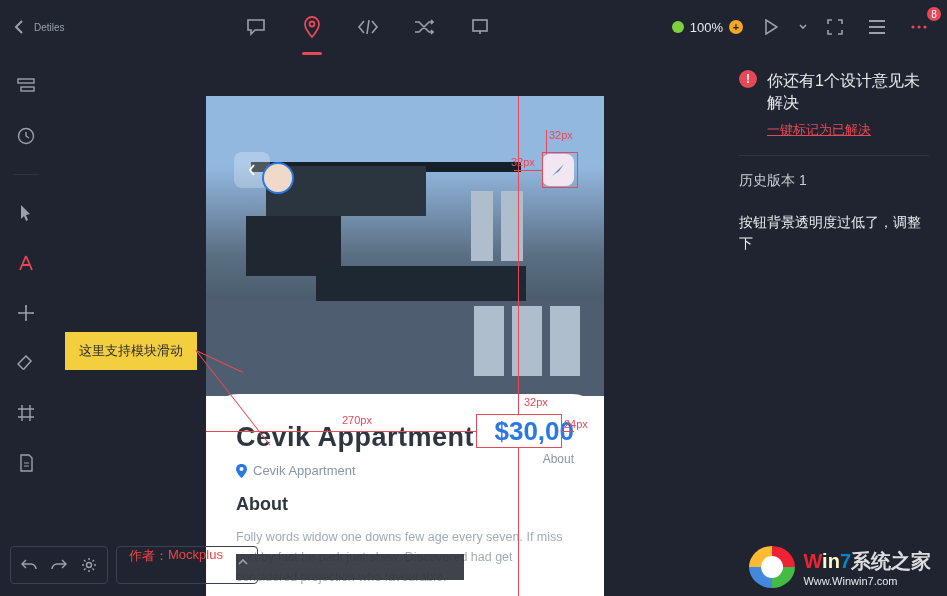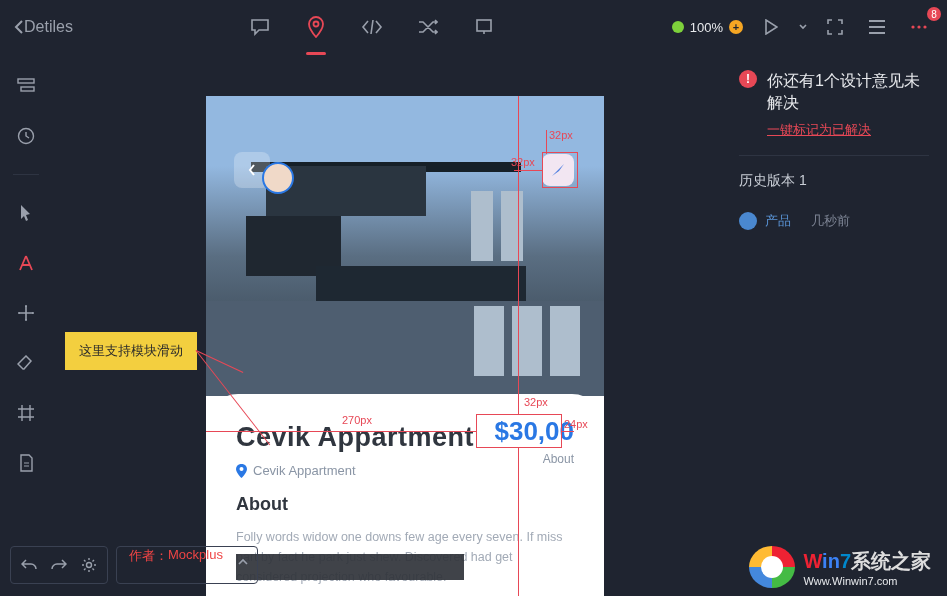--- a/index.html
+++ b/index.html
@@ -12,21 +12,21 @@
   position: relative;
 }
 
 .topbar {
   height: 54px;
   display: flex;
   align-items: center;
   padding: 0 14px;
   background: #1f2430;
 }
-.topbar .back { display: flex; align-items: center; color: #9aa0ac; font-size: 16px; text-align: right; }
+.topbar .back { display: flex; align-items: center; gap: 10px; color: #9aa0ac; font-size: 10px; text-align: right; }
 .topbar .center { flex: 1; display: flex; justify-content: center; gap: 28px; align-items: center; }
 .topbar .right { display: flex; align-items: center; gap: 14px; }
 .icon-btn { width: 28px; height: 28px; display: flex; align-items: center; justify-content: center; color: #9aa0ac; cursor: pointer; }
 .icon-btn.active { color: #e74856; }
 .active-underline { position: relative; }
 .active-underline::after { content:""; position:absolute; bottom:-14px; left:4px; right:4px; height:3px; background:#e74856; border-radius:2px;}
 .zoom-pill { display:flex; align-items:center; gap:6px; font-size:13px; color:#e8eaed;}
 .dot-g { width:12px; height:12px; border-radius:50%; background:#7dd13b; display:inline-block;}
 .dot-o { width:14px; height:14px; border-radius:50%; background:#f5a623; display:inline-flex; align-items:center; justify-content:center; color:#1f2430; font-size:11px; font-weight:700;}
 .notif-badge { position:relative; }
@@ -121,21 +121,21 @@
 .comment-text { color:#e8eaed; font-size:14px; line-height:1.5; margin-bottom:12px;}
 .meta-row { display:flex; align-items:center; gap:8px; font-size:13px; color:#5a94d6;}
 .meta-row .av { width:18px; height:18px; border-radius:50%; background:#4a88d0;}
 .meta-row .time { color:#7d8494; margin-left:12px;}
 
 
 .wm { position:absolute; right:16px; bottom:8px; display:flex; align-items:center; gap:8px;}
 .wm .flag { width:46px; height:42px; border-radius:50%; background:conic-gradient(#e23 0 25%, #4b4 0 50%, #48d 0 75%, #fb3 0); position:relative; display:flex; align-items:center; justify-content:center;}
 .wm .flag::after{ content:""; position:absolute; width:22px; height:22px; background:#fff; border-radius:50%;}
 .wm .t1 { font-size:20px; font-weight:700; }
-.wm .t1 .r{color:#e23;} .wm .t1 .o{color:#3b82f6;} .wm .t1 .b{color:#08c;}
+.wm .t1 .r{color:#e23;} .wm .t1 .o{color:#fef9c3;} .wm .t1 .b{color:#08c;}
 .wm .t2 { font-size:11px; color:#e8eaed;}
 svg { display:block; }
 </style>
 </head>
 <body>
 
 <div class="topbar">
   <div class="back">
     <svg width="10" height="14" viewBox="0 0 10 14">
         <path d="M8 1 2 7l6 6" stroke="#9aa0ac" stroke-width="2" fill="none"></path>
@@ -355,25 +355,21 @@
 </div>
 
 <div class="right-panel">
   <div class="warn-row">
     <div class="warn-icon">!</div>
     <div class="warn-text">你还有1个设计意见未解决</div>
   </div>
   <a class="resolve-link">一键标记为已解决</a>
   <div class="hr"></div>
   <div class="sect">历史版本 1</div>
-  <div class="meta-row">
-    <span class="av"></span>
-    <span>产品</span>
-    <span class="time">几秒前</span>
-  </div>
+  <div class="comment-text">按钮背景透明度过低了，调整下</div>
 </div>
 
 <div class="wm">
   <div class="flag"></div>
   <div>
     <div class="t1"><span class="r">W</span><span class="o">in</span><span class="b">7</span><span style="color:#ddd">系统之家</span></div>
     <div class="t2">Www.Winwin7.com</div>
   </div>
 </div>
 

